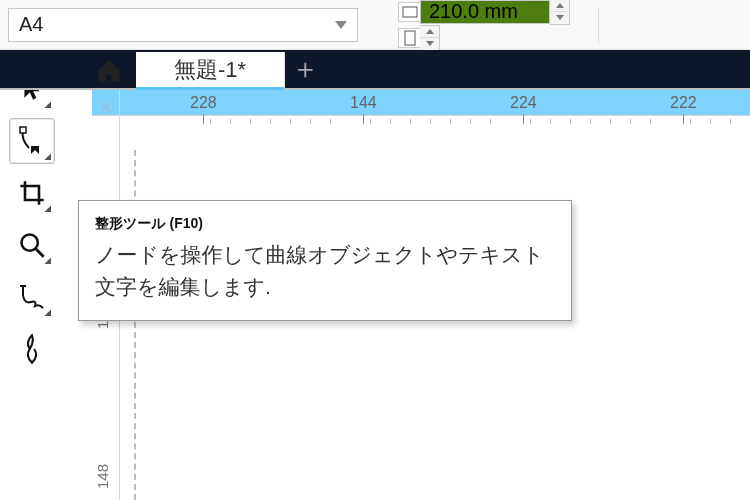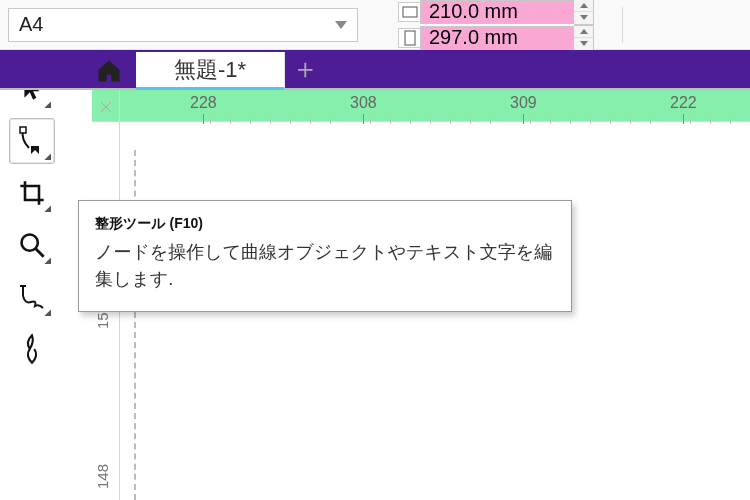--- a/index.html
+++ b/index.html
@@ -55,24 +55,24 @@
   .dim-icon {
     width: 22px; height: 20px;
     display: flex; align-items: center; justify-content: center;
     border: 1px solid #ccc;
     border-right: none;
     background:#fff;
     font-size:12px;
   }
   .dim-icon svg { display:block; }
   .dim-input {
-    width: 154px;
+    width: 130px;
     height: 24px;
     border: 1px solid #c8c8c8;
-    background: #f9a8d4;
+    background: #4d7c0f;
     display: flex;
     align-items: center;
     padding: 0 8px;
     font-size: 20px;
   }
   .spinner {
     width: 20px;
     display: flex;
     flex-direction: column;
     border-top: 1px solid #c8c8c8;
@@ -95,21 +95,21 @@
     background: #dcdcdc;
     margin-left: 18px;
   }
 
   
   .tabrow {
     display:flex;
     align-items:flex-end;
     height: 40px;
     padding-left: 92px;
-    background:#4c1d95;
+    background:#0f172a;
     border-bottom: 2px solid #bcbcbc;
     position: relative;
   }
   .home-btn {
     position:absolute;
     left: 92px;
     top: 4px;
     width:34px;height:34px;
     display:flex;align-items:center;justify-content:center;
   }
@@ -131,24 +131,24 @@
   }
   .tab.inactive { background:#f6f6f6; color:#555; }
   .new-tab {
     width:40px; display:flex;align-items:center;justify-content:center;
     color:#aaa; font-size:28px; font-weight:300;
   }
 
   
   .ruler-band {
     position: relative;
-    height: 32px;
+    height: 26px;
     margin-left: 92px;
     border-bottom: 1px solid #d6d6d6;
-    background:#86efac;
+    background:#7dd3fc;
   }
   .ruler-corner {
     position:absolute; left:0; top:0; width:28px; height:34px;
     border-right:1px solid #d6d6d6;
     display:flex;align-items:center;justify-content:center;
     color:#999;
   }
   .ruler {
     position:absolute; left:28px; right:0; top:0; height:34px;
     display:flex;
@@ -247,21 +247,21 @@
   .tooltip .tt-title {
     font-size:14px;
     font-weight:700;
     color:#111;
     margin-bottom:6px;
   }
   .tooltip .tt-title .shortcut {
     font-weight:600;
   }
   .tooltip .tt-body {
-    font-size:18px;
+    font-size:21px;
     color:#333;
     line-height:1.5;
   }
 </style>
 </head>
 <body>
 
 <div class="propbar">
   <div class="page-size-select">
     <span>A4</span>
@@ -285,23 +285,20 @@
         <div class="spin-btn">
             <div class="tri-down"></div>
           </div>
       </div>
     </div>
     <div class="dim-row">
       <div class="dim-icon">
         <svg width="12" height="16">
             <rect x="1" y="1" width="10" height="14" fill="none" stroke="#555"></rect>
           </svg>
-      </div>
-      <div class="dim-input">
-        <span>297.0 mm</span>
       </div>
       <div class="spinner">
         <div class="spin-btn">
             <div class="tri-up"></div>
           </div>
         <div class="spin-btn">
             <div class="tri-down"></div>
           </div>
       </div>
     </div>
@@ -381,32 +378,32 @@
         <span class="mark"></span>
       </div>
       <div class="ruler-minor" style="left: 90px;"></div>
       <div class="ruler-minor" style="left: 110px;"></div>
       <div class="ruler-minor" style="left: 130px;"></div>
       <div class="ruler-minor" style="left: 150px;"></div>
       <div class="ruler-minor" style="left: 170px;"></div>
       <div class="ruler-minor" style="left: 190px;"></div>
       <div class="ruler-minor" style="left: 210px;"></div>
       <div class="ruler-tick" style="left: 230px;">
-        <span class="num">308</span>
+        <span class="num">144</span>
         <span class="mark"></span>
       </div>
       <div class="ruler-minor" style="left: 250px;"></div>
       <div class="ruler-minor" style="left: 270px;"></div>
       <div class="ruler-minor" style="left: 290px;"></div>
       <div class="ruler-minor" style="left: 310px;"></div>
       <div class="ruler-minor" style="left: 330px;"></div>
       <div class="ruler-minor" style="left: 350px;"></div>
       <div class="ruler-minor" style="left: 370px;"></div>
       <div class="ruler-tick" style="left: 390px;">
-        <span class="num">309</span>
+        <span class="num">224</span>
         <span class="mark"></span>
       </div>
       <div class="ruler-minor" style="left: 410px;"></div>
       <div class="ruler-minor" style="left: 430px;"></div>
       <div class="ruler-minor" style="left: 450px;"></div>
       <div class="ruler-minor" style="left: 470px;"></div>
       <div class="ruler-minor" style="left: 490px;"></div>
       <div class="ruler-minor" style="left: 510px;"></div>
       <div class="ruler-minor" style="left: 530px;"></div>
       <div class="ruler-tick" style="left: 550px;">

